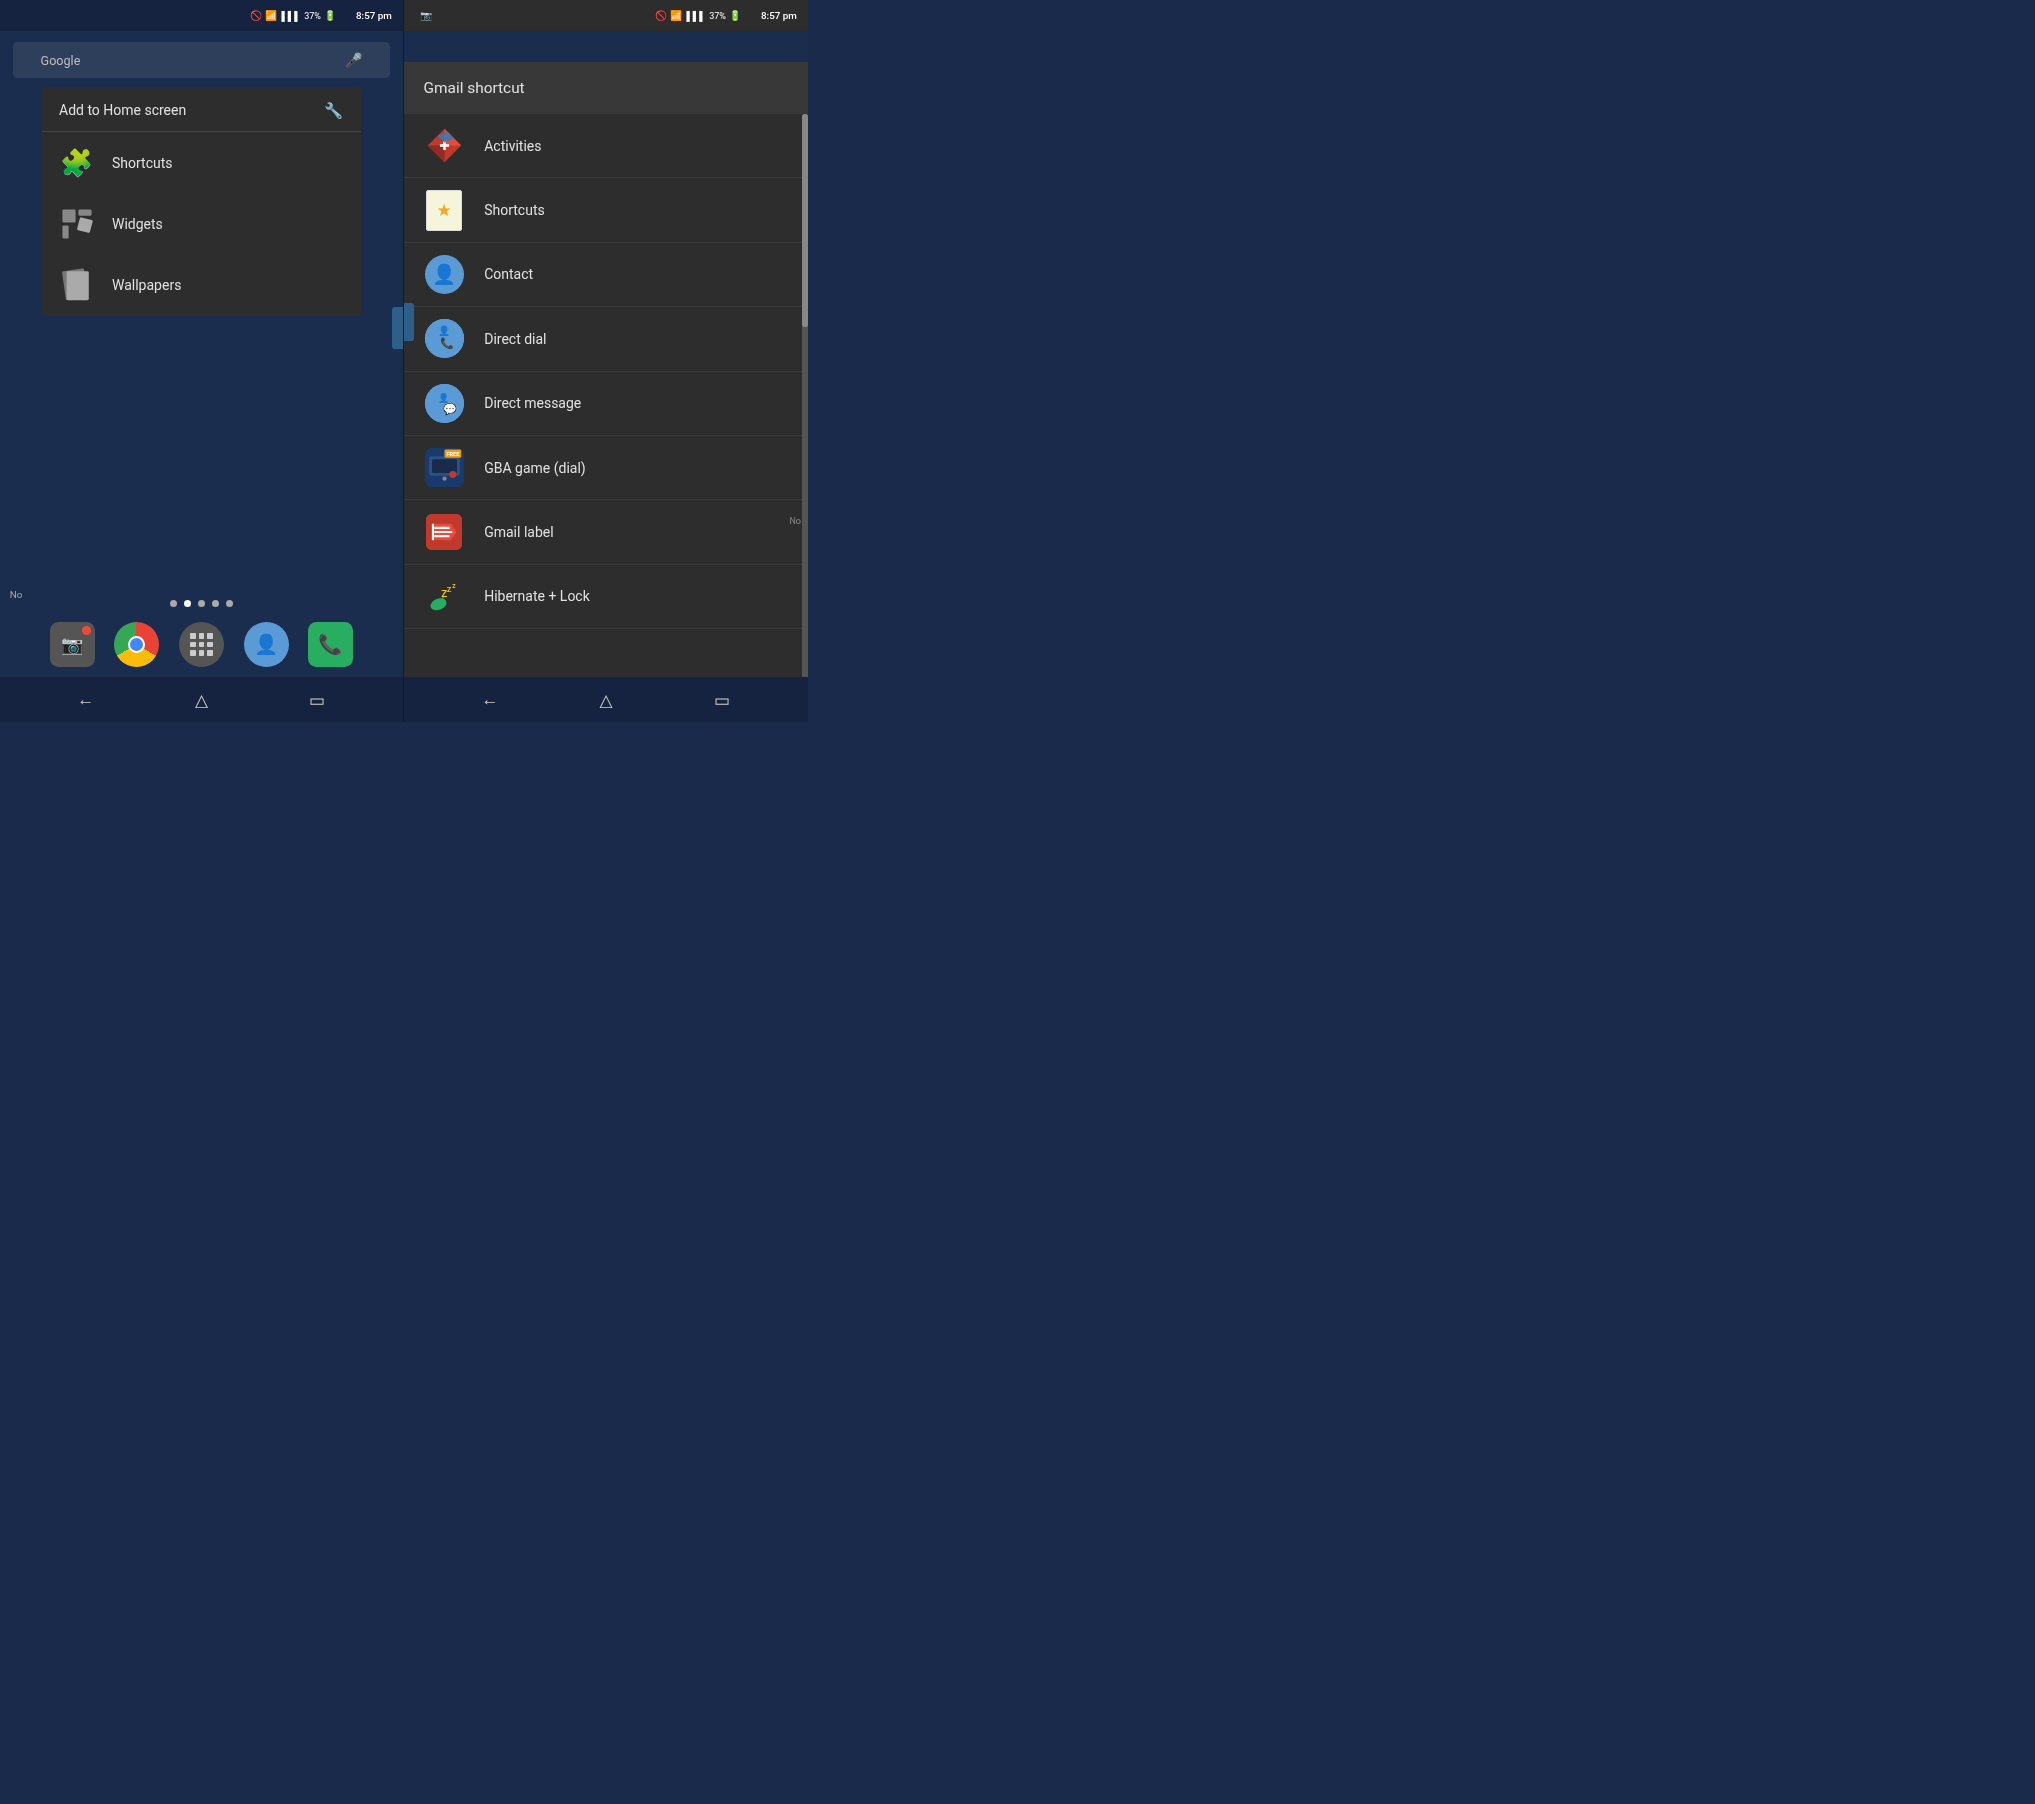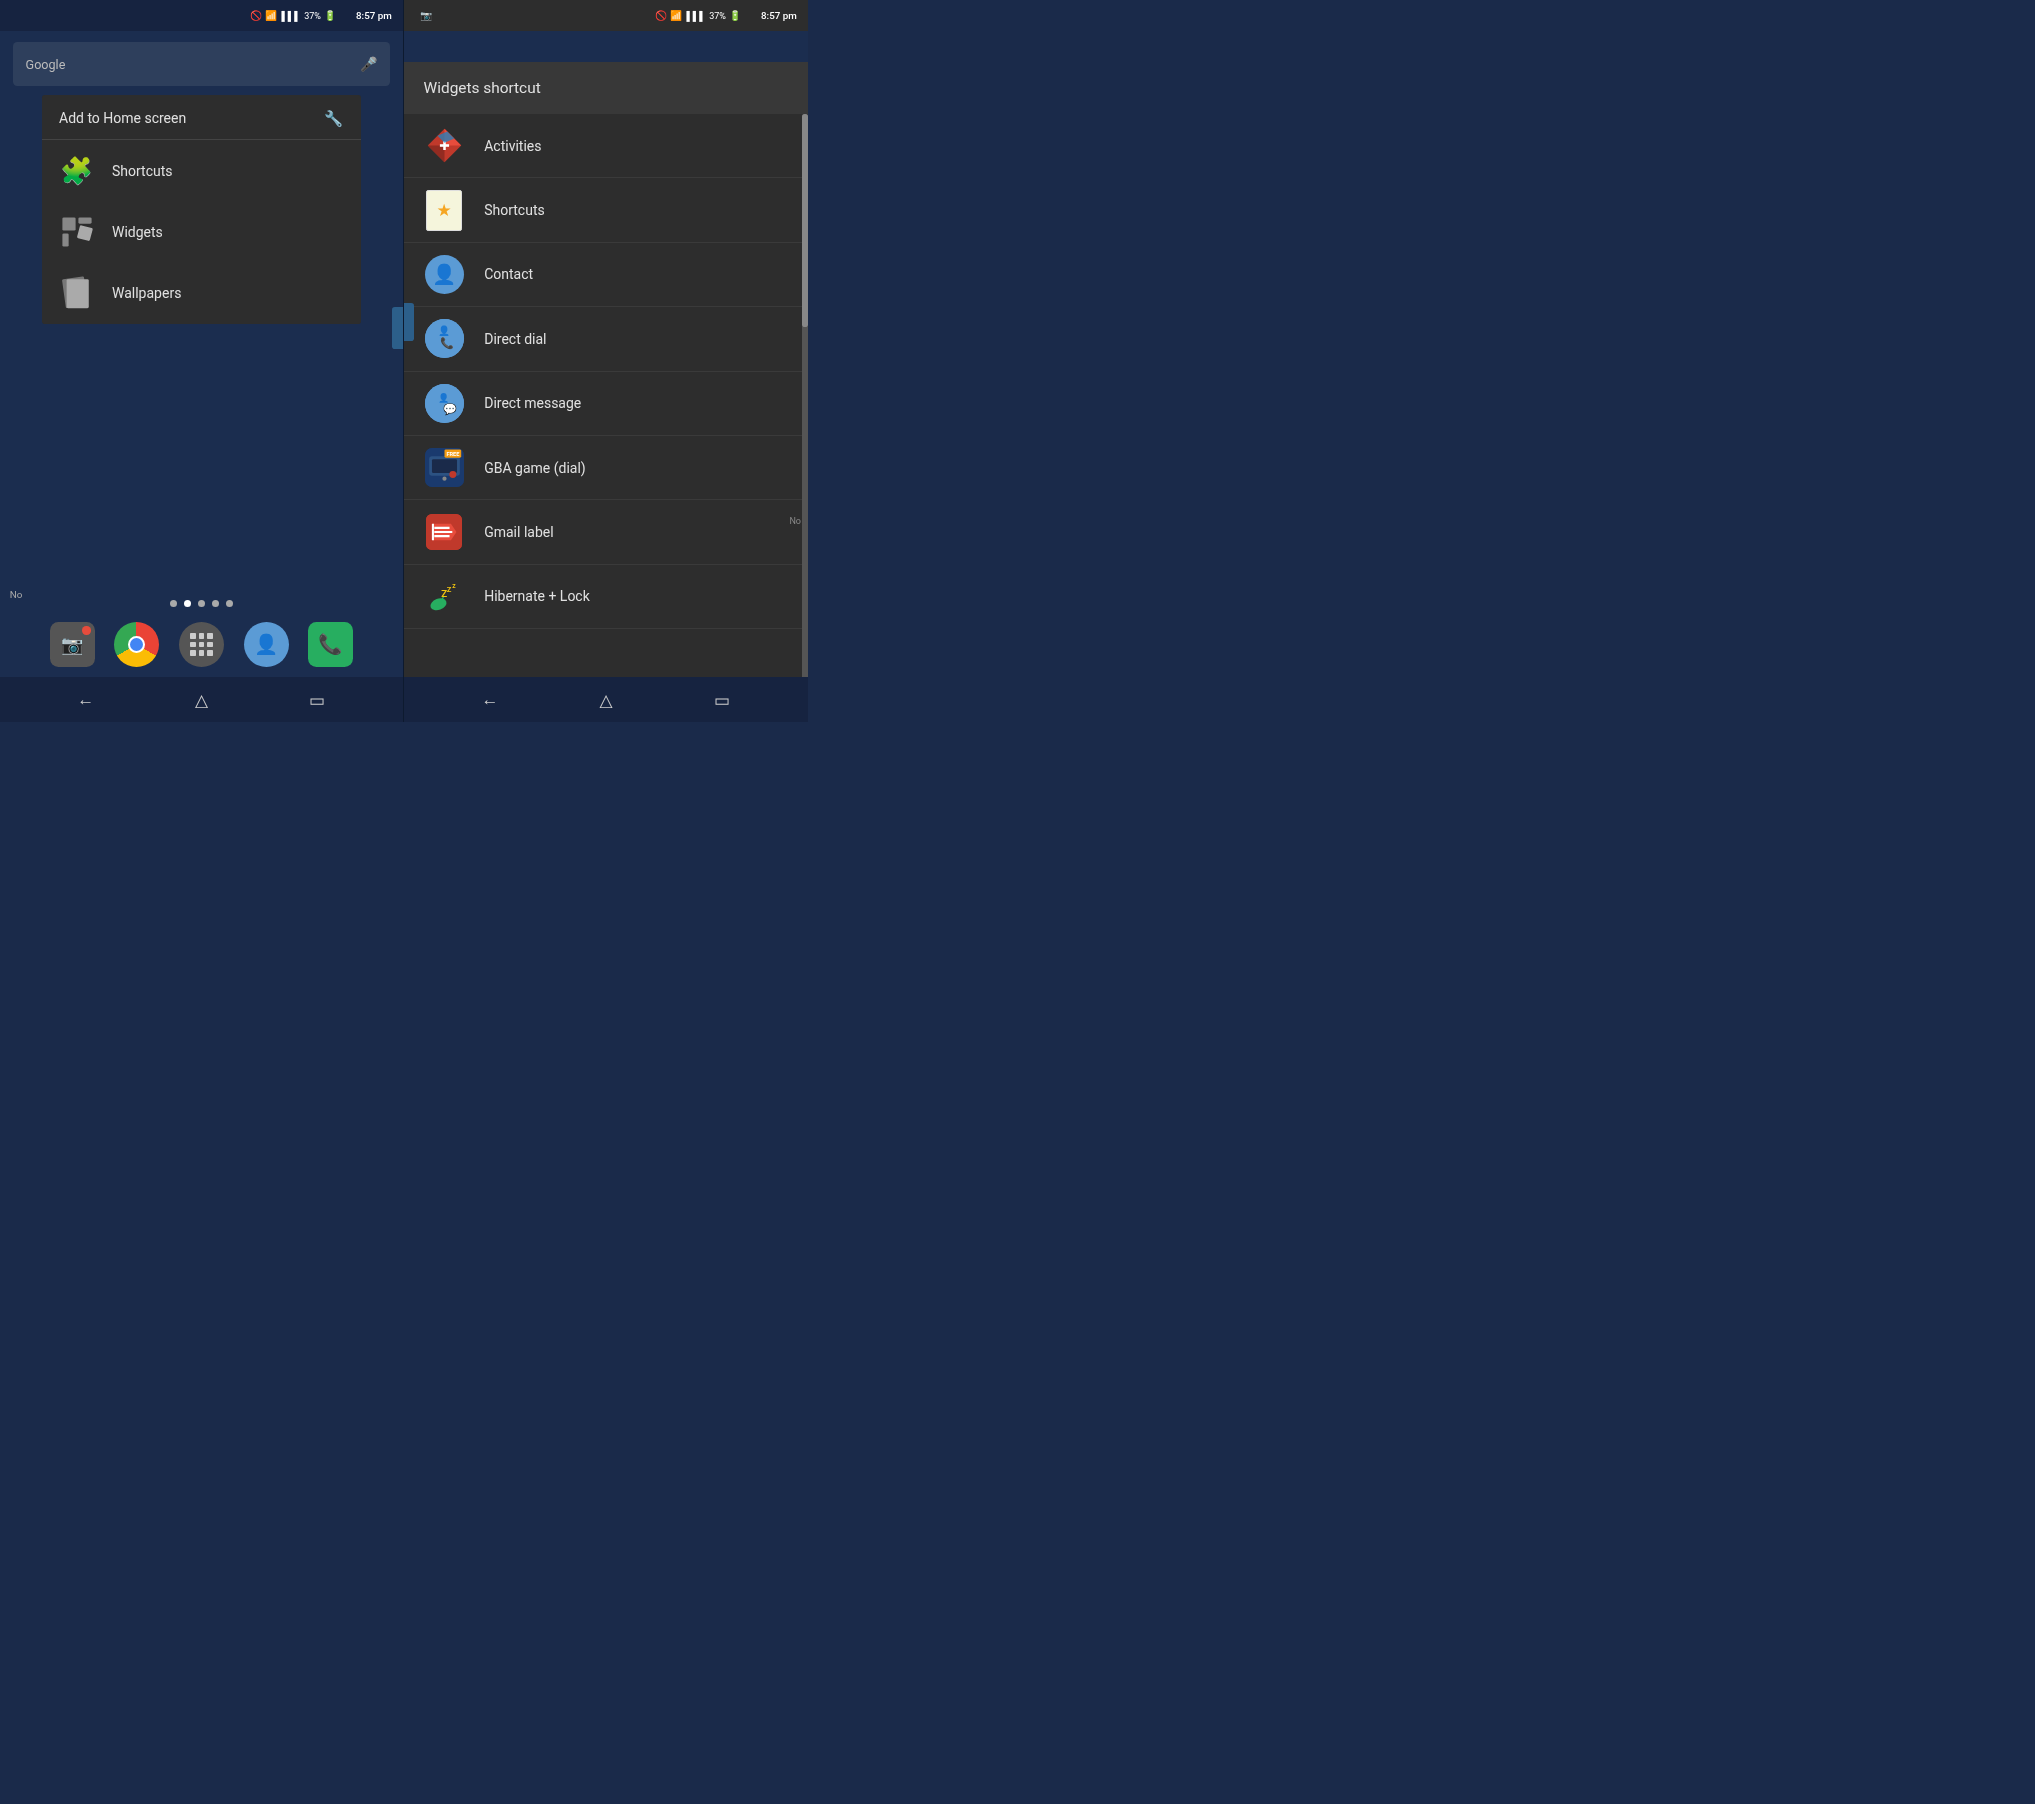--- a/index.html
+++ b/index.html
@@ -50,24 +50,24 @@
       flex: 1;
       position: relative;
       overflow: hidden;
     }
 
     
     .search-bar {
       margin: 11.2px 12.6px 8.4px 12.6px;
       background: #2e3f5c;
       border-radius: 4.2px;
-      height: 44px;
-      display: flex;
-      align-items: center;
-      padding: 0 13px;
+      height: 36px;
+      display: flex;
+      align-items: center;
+      padding: 0 28px;
       color: #aaa;
       font-size: 12.6px;
     }
     .search-bar .google-text {
       flex: 1;
       color: #bbb;
       font-size: 12.6px;
     }
     .search-bar .mic-icon {
       color: #aaa;
@@ -580,21 +580,21 @@
       <span style="font-size:9.8px;">📶</span>
       <span style="font-size:9px;">▌▌▌</span>
       <span style="font-size:9px;">37%</span>
       <span style="font-size:9.8px;">🔋</span>
       <span class="time">8:57 pm</span>
     </div>
   </div>
 
   <div class="choose-shortcut-panel">
     <div class="choose-shortcut-header">
-      <span class="choose-shortcut-title">Widgets shortcut</span>
+      <span class="choose-shortcut-title">Gmail shortcut</span>
     </div>
 
     <div class="shortcut-list">
 
       <div class="shortcut-item">
         <div class="shortcut-icon">
           <svg width="39" height="39" viewBox="0 0 56 56">
 
             <polygon points="28,4 52,28 28,52 4,28" fill="#c0392b"></polygon>
             <polygon points="28,4 52,28 28,28" fill="#e74c3c"></polygon>

